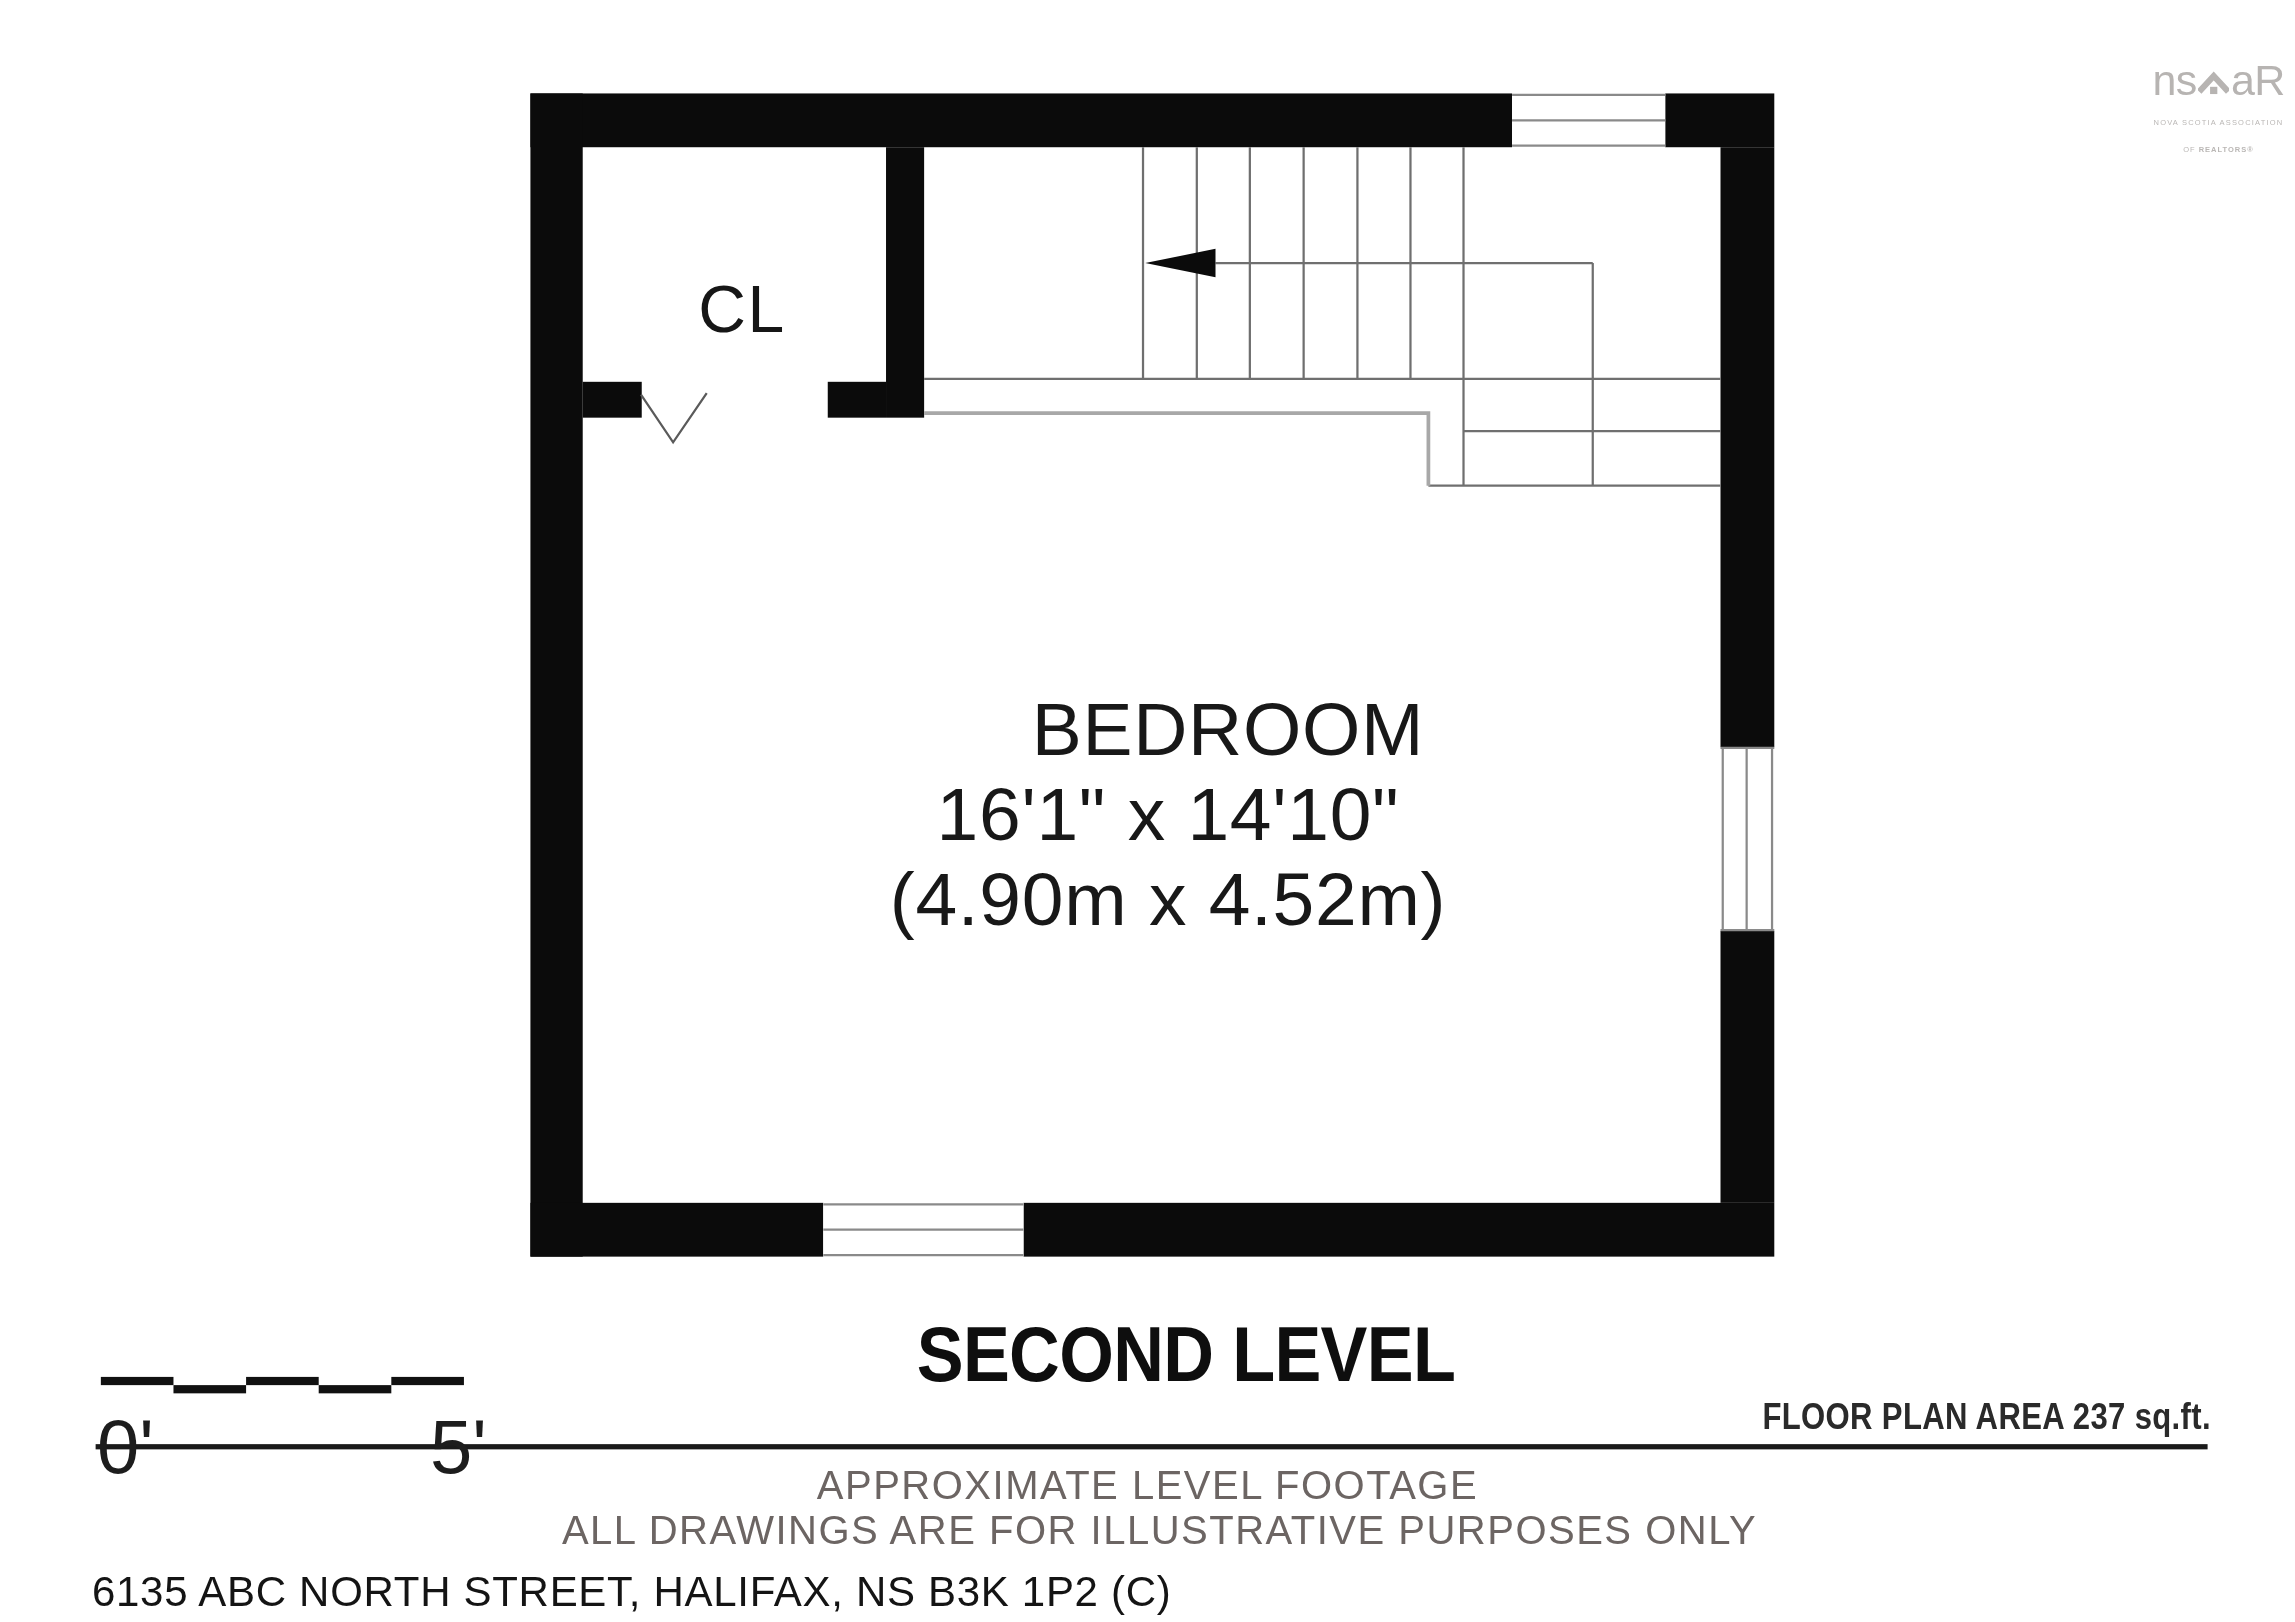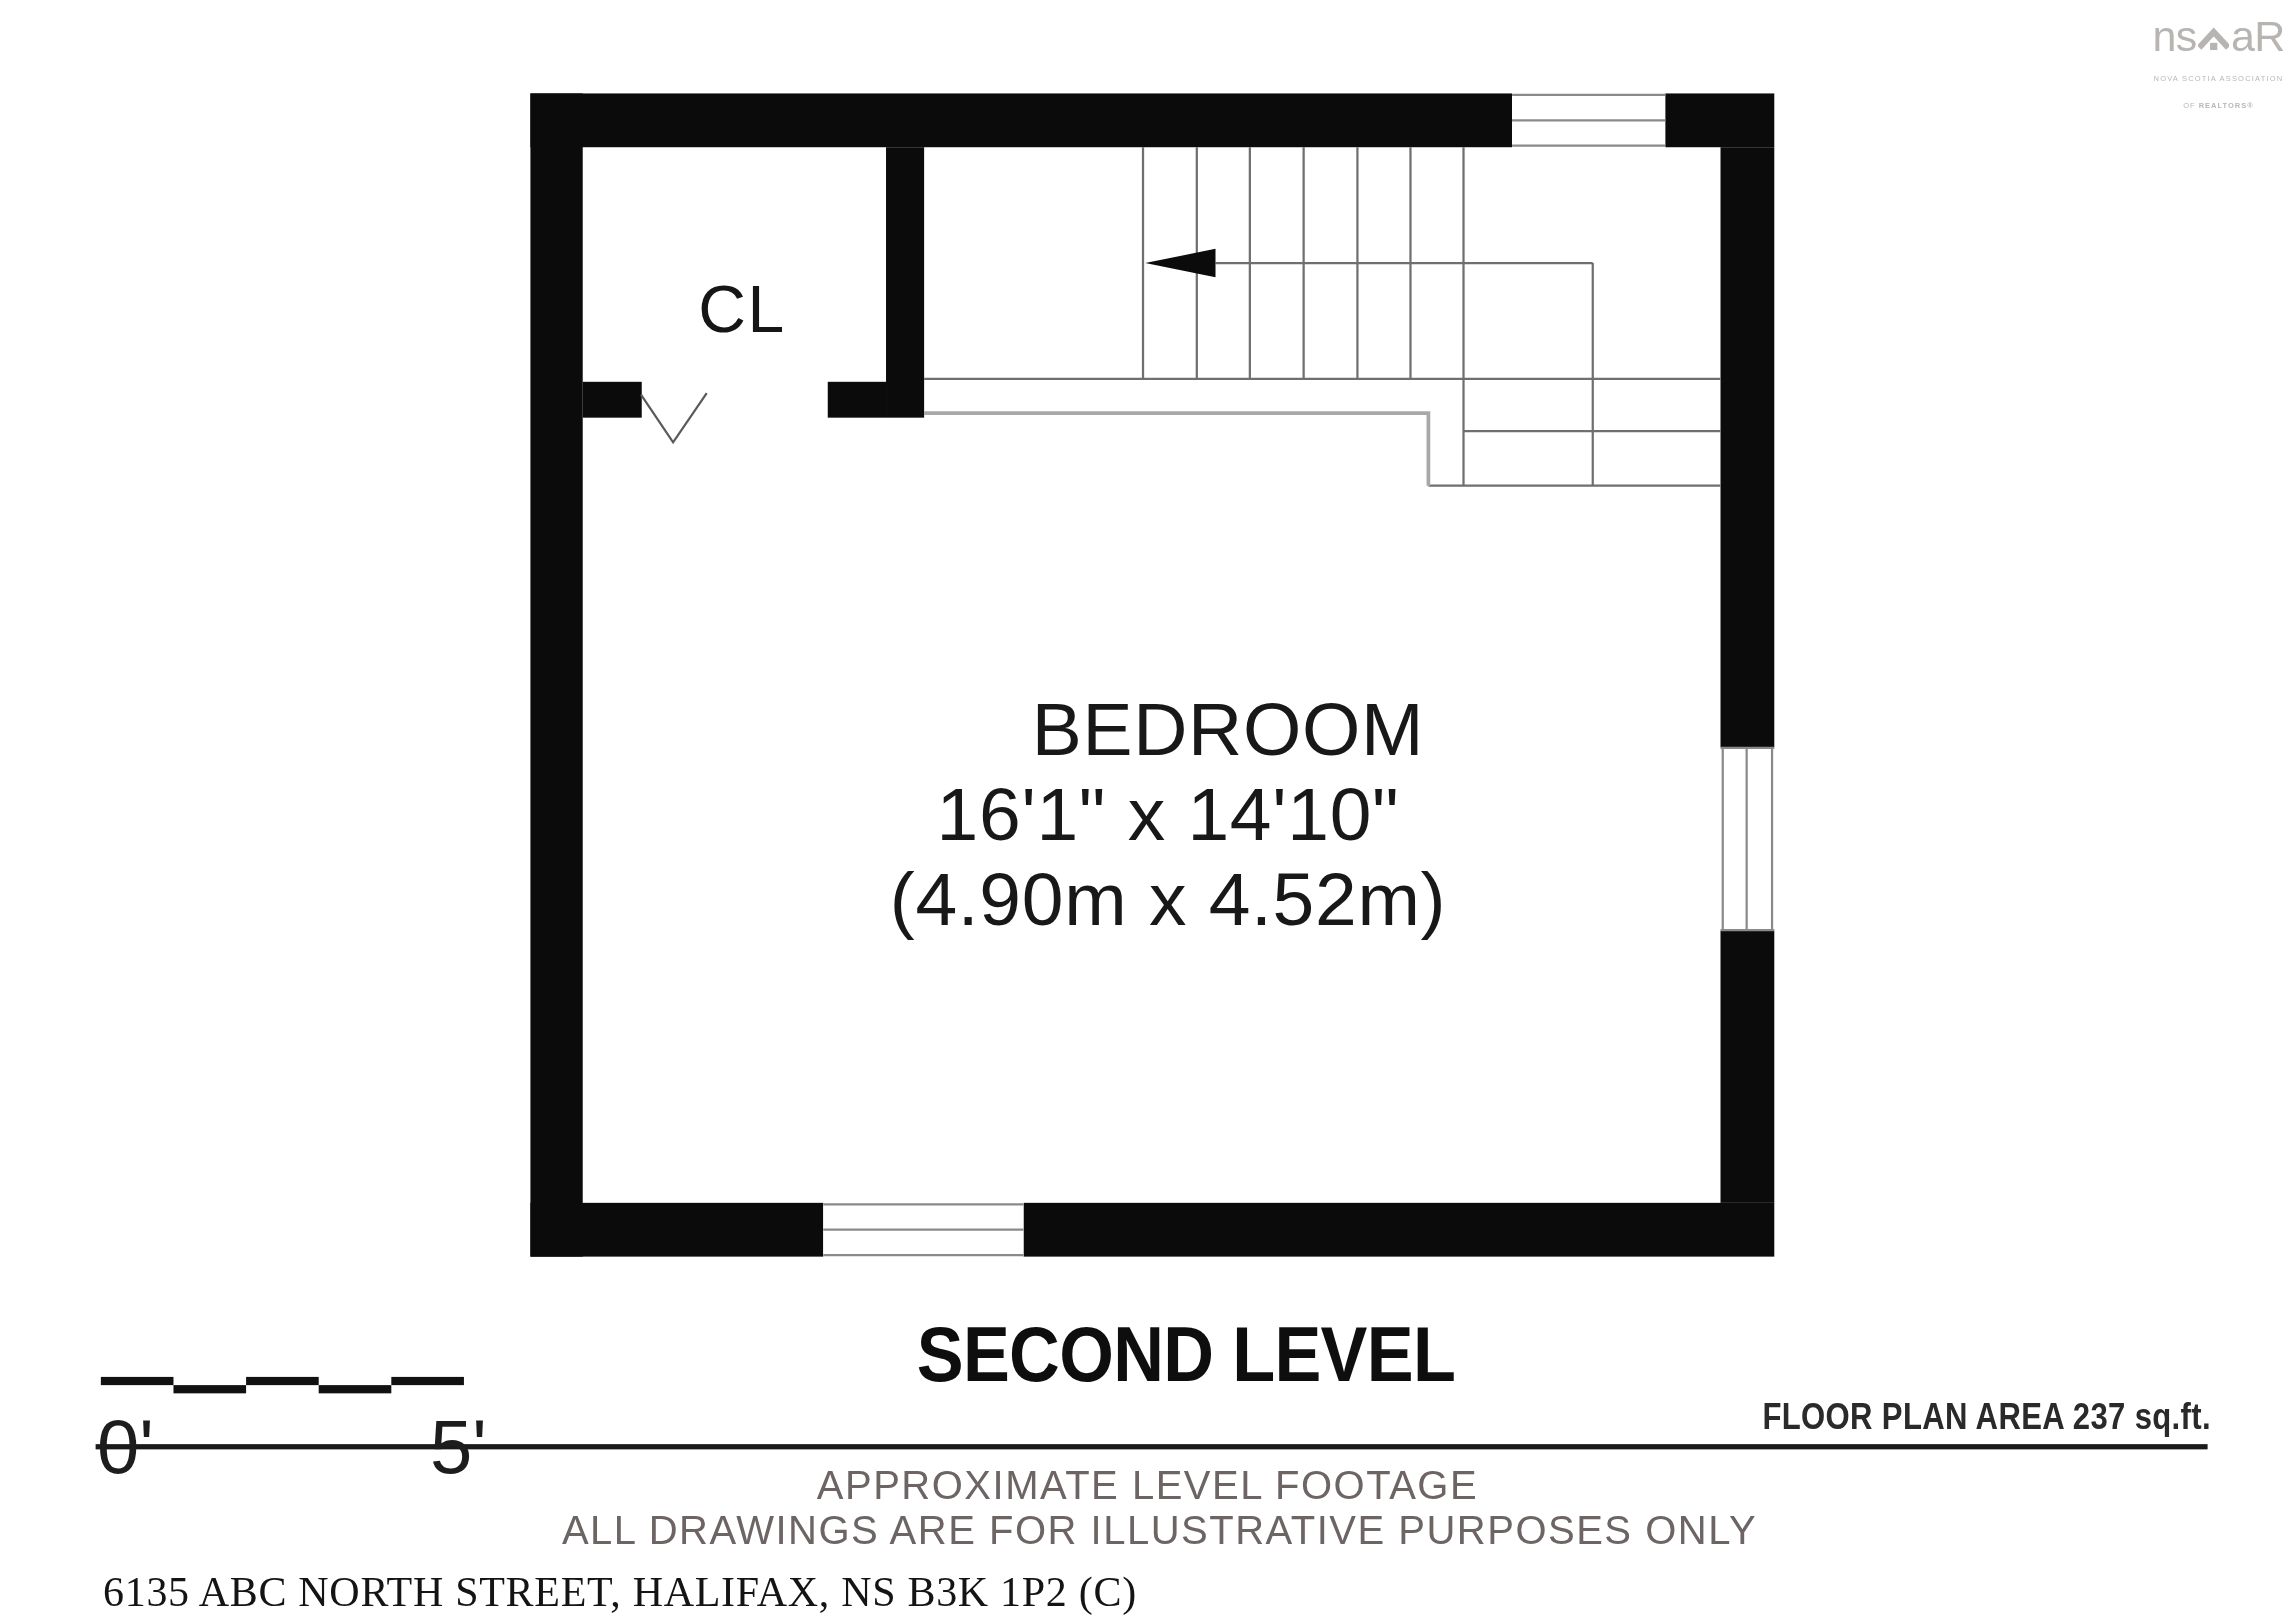--- a/index.html
+++ b/index.html
@@ -20,21 +20,21 @@
   .level-title{font-size:78px;font-weight:700;color:#0e0e0e;}
   .level-title .squeeze{display:inline-block;transform:scaleX(0.9);transform-origin:center;letter-spacing:-0.7px;}
   .scale-num{font-size:76px;font-weight:400;color:#1d1d1d;}
   .area-note{font-size:37px;font-weight:700;color:#2a2a2a;}
   .area-note .squeeze{display:inline-block;transform:scaleX(0.84);transform-origin:right;letter-spacing:0.4px;}
   .muted-line{left:0;width:2295px;text-align:center;font-size:40px;letter-spacing:1.5px;color:#6c6563;}
   .address{font-size:42px;letter-spacing:0.7px;color:#141414;}
   
   .logo{position:absolute;top:15px;right:10.5px;width:132px;text-align:center;color:#b7b4b2;}
   .logo-brand{display:flex;align-items:flex-end;justify-content:center;gap:1.5px;line-height:1;}
-  .logo-brand .word{font-size:43px;font-weight:400;letter-spacing:-0.7px;}
+  .logo-brand .word{font-size:43px;font-weight:400;letter-spacing:-0.7px;margin-top:44px;}
   .logo-sub1{margin-top:16px;font-size:7.5px;letter-spacing:1.2px;color:#bab7b5;}
   .logo-sub2{margin-top:18px;font-size:7.5px;letter-spacing:1px;color:#bab7b5;}
   .logo-sub2 b{font-weight:700;}
 </style>
 </head>
 <body>
 
 <div id="canvas">
 
   <svg class="abs" style="left:0;top:0;" width="2295" height="1622" viewBox="0 0 3072 2171">
@@ -131,16 +131,16 @@
   <div class="txt scale-num" style="left:97px;top:1403px;">0'</div>
   <div class="txt scale-num" style="left:430px;top:1403px;">5'</div>
 
   <div class="txt area-note" style="right:84px;top:1396px;">
     <span class="squeeze">FLOOR PLAN AREA 237 sq.ft.</span>
   </div>
 
   <div class="txt muted-line" style="top:1463px;">APPROXIMATE LEVEL FOOTAGE</div>
   <div class="txt muted-line" style="top:1508px;padding-left:12px;">ALL DRAWINGS ARE FOR ILLUSTRATIVE PURPOSES ONLY</div>
 
-  <div class="txt address" style="left:103px;top:1568px;font-family:Liberation Serif, serif;">6135 ABC NORTH STREET, HALIFAX, NS B3K 1P2 (C)</div>
+  <div class="txt address" style="left:92px;top:1568px;">6135 ABC NORTH STREET, HALIFAX, NS B3K 1P2 (C)</div>
 
 </div>
 
 
 </body></html>

